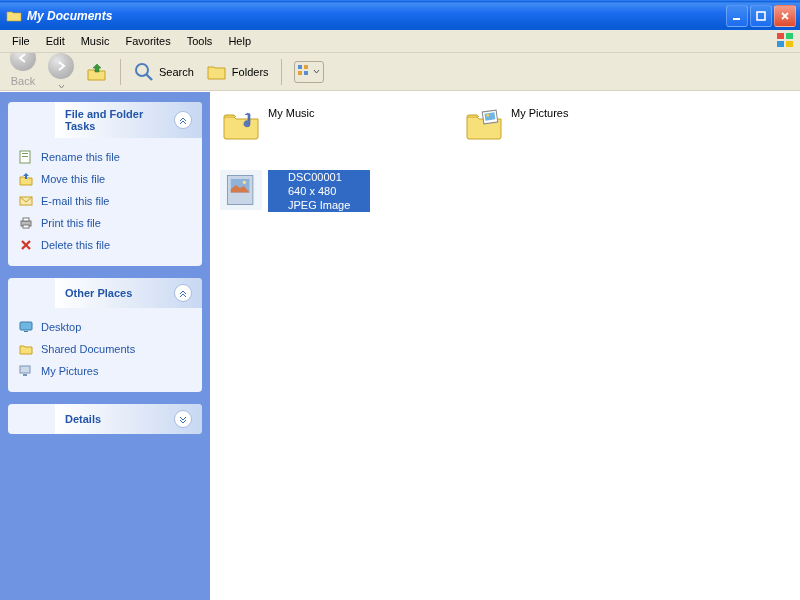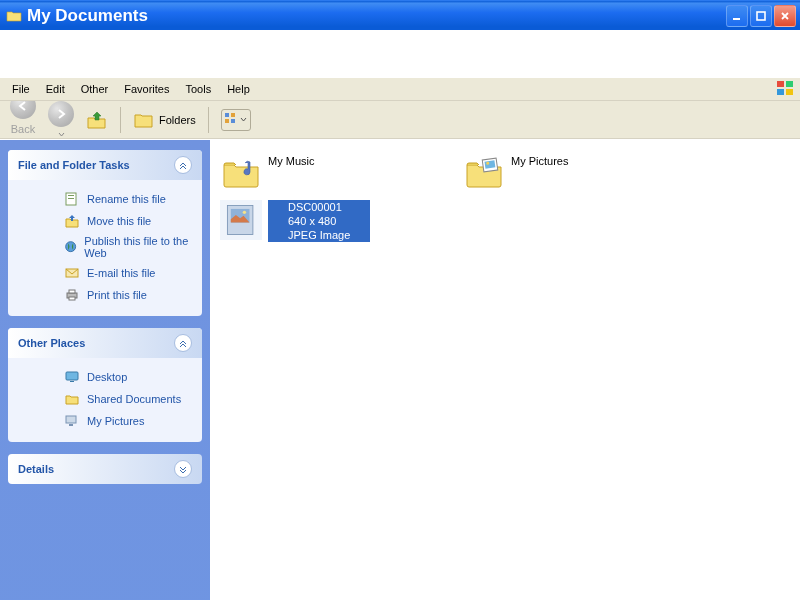--- a/index.html
+++ b/index.html
@@ -6,31 +6,31 @@
   body { font-family: Tahoma, sans-serif; font-size: 11px; background:#fff; width:800px; height:600px; overflow:hidden; }
 
   
   .titlebar {
     height:30px;
     background: linear-gradient(to bottom, #0a5bd6 0%, #3f8cf3 8%, #1c6cf0 40%, #0a5bd6 88%, #0a5bd6 100%);
     display:flex; align-items:center; padding:0 4px 0 6px; color:#fff; font-weight:bold;
     border-top:1px solid #2a79ee;
   }
   .titlebar .title-icon { width:16px; height:16px; margin-right:5px; }
-  .titlebar .title { flex:1; font-size:17px; }
+  .titlebar .title { flex:1; font-size:12px;font-style:italic; }
   .winbtns { display:flex; gap:2px; }
   .winbtn { width:22px; height:22px; border-radius:3px; display:flex; align-items:center; justify-content:center; border:1px solid #fff4; }
   .winbtn.min, .winbtn.max { background: linear-gradient(to bottom,#3f8cf3,#1c6cf0); }
   .winbtn.close { background: linear-gradient(to bottom,#f39b89,#e14a2f); }
   .winbtn svg { width:12px; height:12px; }
 
   
   .menubar {
     height:23px; background:#ece9d8; border-bottom:1px solid #d6d2c2;
-    display:flex; align-items:center; padding:0 4px; position:relative;margin-top:48px;
+    display:flex; align-items:center; padding:0 4px; position:relative;
   }
   .menuitem { padding:3px 8px; cursor:default; }
   .winlogo { position:absolute; right:4px; top:2px; width:20px; height:18px; }
 
   
   .toolbar {
     height:38px; background:#ece9d8; border-bottom:1px solid #d6d2c2;
     display:flex; align-items:center; padding:0 6px; gap:4px;
   }
   .tbtn { display:flex; align-items:center; gap:4px; padding:3px 4px; border-radius:3px; cursor:default; }
@@ -46,33 +46,33 @@
   
   .main { display:flex; height:509px; border-top:1px solid #fff; }
   .sidebar {
     width:210px; background: linear-gradient(to bottom, #7093df 0%, #6f95e2 100%);
     padding:10px 8px; display:flex; flex-direction:column; gap:12px;
   }
   .panel { background:#eff3fd; border-radius:4px; overflow:hidden; }
   .panel-header {
     background: linear-gradient(to right, #fff, #c8d8f2);
     padding:6px 10px; display:flex; align-items:center; justify-content:space-between;
-    font-weight:bold; color:#2255a8; font-size:11px;
+    font-weight:bold; color:#2255a8; font-size:11px;margin-left:47px;
   }
   .collapse-btn {
     width:18px; height:18px; border-radius:50%; background:#fff;
     border:1px solid #a7bde0; display:flex; align-items:center; justify-content:center;
   }
-  .panel-body { padding:8px 10px 10px 10px;margin-left:46px; }
+  .panel-body { padding:8px 10px 10px 10px; }
   .task-item { display:flex; align-items:center; gap:7px; padding:3px 0; color:#2255a8; cursor:default; }
   .task-icon { width:16px; height:16px; display:flex; align-items:center; justify-content:center; }
 
   .content {
     flex:1; background:#fff; padding:12px 10px; display:flex; flex-wrap:wrap;
-    align-content:flex-start; gap:0 18px;
+    align-content:flex-start; gap:18px 18px;
   }
   .file-tile { width:225px; height:48px; display:flex; align-items:flex-start; gap:6px; cursor:default; }
   .file-icon { width:42px; height:40px; display:flex; align-items:center; justify-content:center; }
   .file-labels { display:flex; flex-direction:column; padding-top:2px; line-height:14px; }
   .file-tile.selected .file-labels { background:#316ac5; color:#fff; padding:0 20px; }
   .file-tile.selected .file-icon { background:#c1d2ee40; }
 
   .folder-svg { width:40px; height:34px; }
 </style>
 </head>
@@ -100,21 +100,21 @@
         <svg viewBox="0 0 12 12">
           <path d="M3 3 L9 9 M9 3 L3 9" stroke="#fff" stroke-width="1.8"></path>
         </svg>
       </div>
   </div>
 </div>
 
 <div class="menubar">
   <span class="menuitem">File</span>
   <span class="menuitem">Edit</span>
-  <span class="menuitem">Other</span>
+  <span class="menuitem">Music</span>
   <span class="menuitem">Favorites</span>
   <span class="menuitem">Tools</span>
   <span class="menuitem">Help</span>
   <span class="winlogo">
     <svg viewBox="0 0 20 18">
         <rect x="1" y="1" width="7" height="6" fill="#e74c3c"></rect>
         <rect x="10" y="1" width="7" height="6" fill="#2ecc71"></rect>
         <rect x="1" y="9" width="7" height="6" fill="#3498db"></rect>
         <rect x="10" y="9" width="7" height="6" fill="#f1c40f"></rect>
       </svg>
@@ -145,20 +145,29 @@
   </div>
   <div class="tbtn">
     <span class="tbicon">
       <svg viewBox="0 0 22 22">
           <path d="M2 9 h6 l1 1 h10 v9 h-17 z" fill="#f7e07a" stroke="#c9a227"></path>
           <path d="M11 3 L7 7 h2 v4 h4 V7 h2 z" fill="#3a9a3a" stroke="#26752a" stroke-width="0.5"></path>
         </svg>
     </span>
   </div>
   <div class="sep"></div>
+  <div class="tbtn">
+    <span class="tbicon">
+      <svg viewBox="0 0 22 22">
+          <circle cx="9" cy="9" r="6" fill="none" stroke="#4f7ec0" stroke-width="2"></circle>
+          <path d="M13.5 13.5 L19 19" stroke="#4f7ec0" stroke-width="2.4"></path>
+        </svg>
+    </span>
+    <span>Search</span>
+  </div>
   <div class="tbtn">
     <span class="tbicon">
       <svg viewBox="0 0 22 22">
           <path d="M2 6 h6 l1 1 h10 v11 h-17 z" fill="#f7e07a" stroke="#c9a227"></path>
         </svg>
     </span>
     <span>Folders</span>
   </div>
   <div class="sep"></div>
   <div class="tbtn">
@@ -207,44 +216,43 @@
               <svg viewBox="0 0 16 16">
                 <path d="M2 6 h4 l1 1 h7 v7 h-12 z" fill="#f7e07a" stroke="#c9a227"></path>
                 <path d="M8 2 L5 5 h2 v3 h2 V5 h2 z" fill="#3a74c0"></path>
               </svg>
             </span>
           <span>Move this file</span>
         </div>
         <div class="task-item">
           <span class="task-icon">
               <svg viewBox="0 0 16 16">
-                <circle cx="8" cy="8" r="6" fill="#5a9edc" stroke="#2c66a0"></circle>
-                <path d="M5 4 Q8 8 5 12 M11 4 Q8 8 11 12" fill="#3a8a3a"></path>
-              </svg>
-            </span>
-          <span>Publish this file to the Web</span>
-        </div>
-        <div class="task-item">
-          <span class="task-icon">
-              <svg viewBox="0 0 16 16">
                 <rect x="2" y="4" width="12" height="8" fill="#f7e8b0" stroke="#c9a227"></rect>
                 <path d="M2 4 L8 9 L14 4" stroke="#c9a227" fill="none"></path>
               </svg>
             </span>
           <span>E-mail this file</span>
         </div>
         <div class="task-item">
           <span class="task-icon">
               <svg viewBox="0 0 16 16">
                 <rect x="3" y="6" width="10" height="5" fill="#bbb" stroke="#777"></rect>
                 <rect x="5" y="3" width="6" height="3" fill="#fff" stroke="#777"></rect>
                 <rect x="5" y="10" width="6" height="3" fill="#fff" stroke="#777"></rect>
               </svg>
             </span>
           <span>Print this file</span>
+        </div>
+        <div class="task-item">
+          <span class="task-icon">
+              <svg viewBox="0 0 16 16">
+                <path d="M4 4 L12 12 M12 4 L4 12" stroke="#d03a2a" stroke-width="2.4"></path>
+              </svg>
+            </span>
+          <span>Delete this file</span>
         </div>
       </div>
     </div>
 
     <div class="panel">
       <div class="panel-header">
         <span>Other Places</span>
         <span class="collapse-btn">
           <svg width="10" height="10" viewBox="0 0 10 10">
               <path d="M2 6 L5 3 L8 6 M2 9 L5 6 L8 9" stroke="#3b6db0" fill="none"></path>

